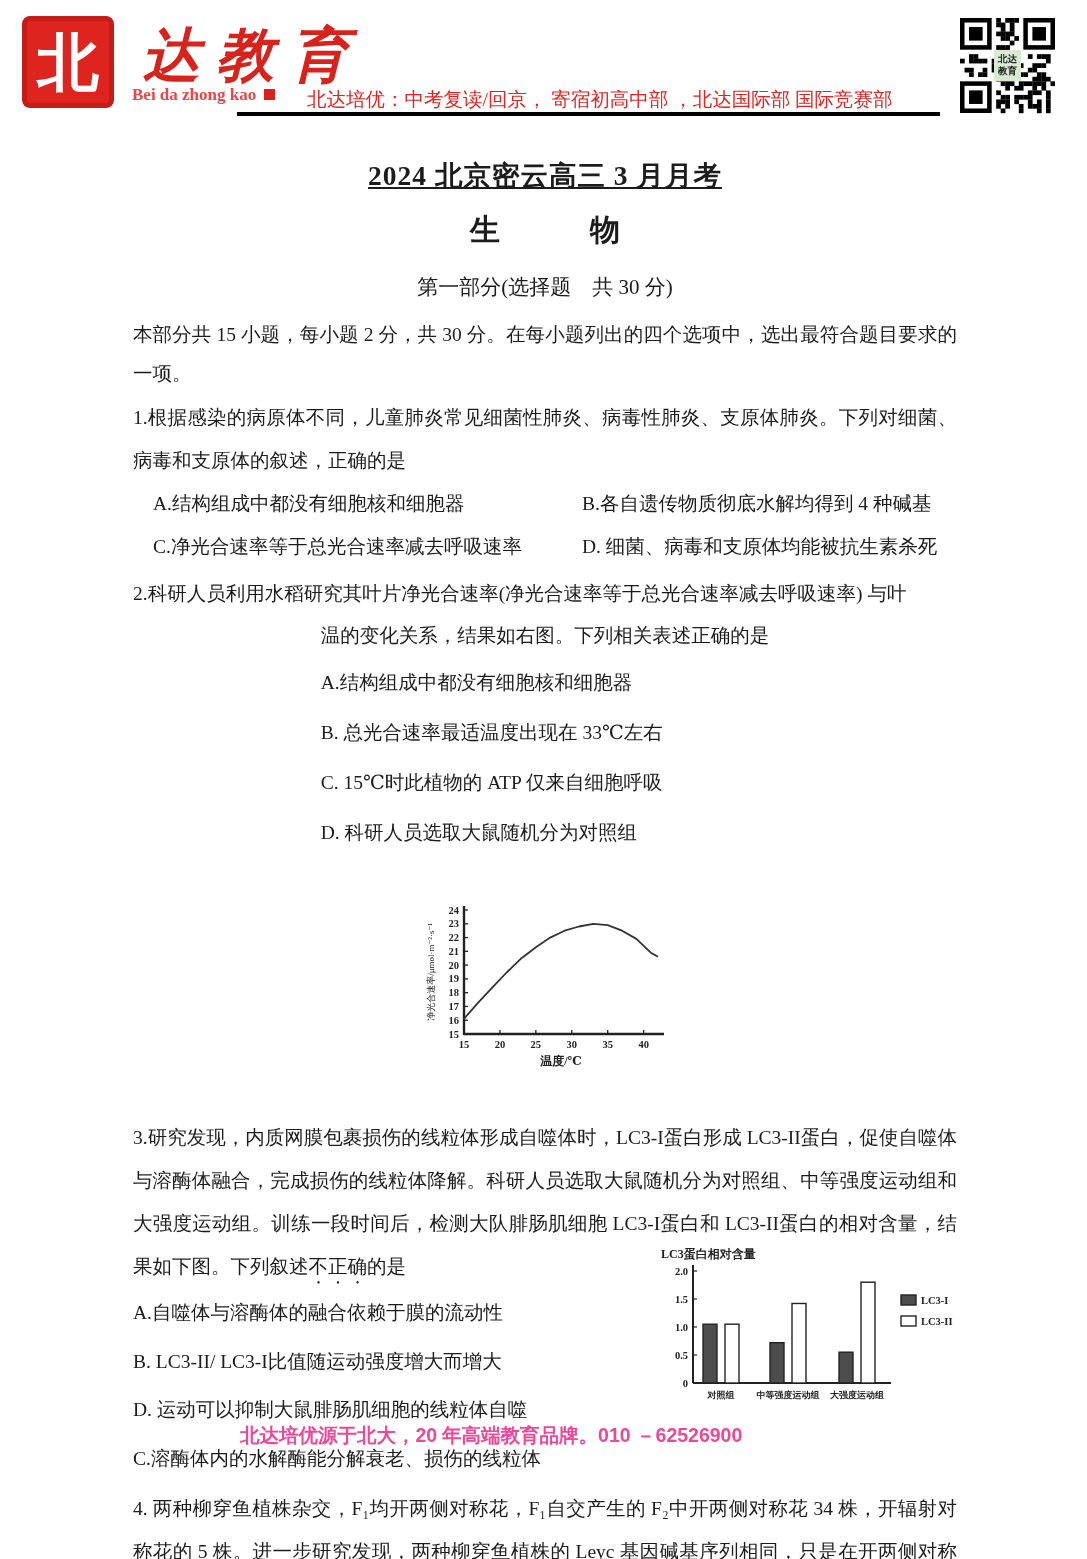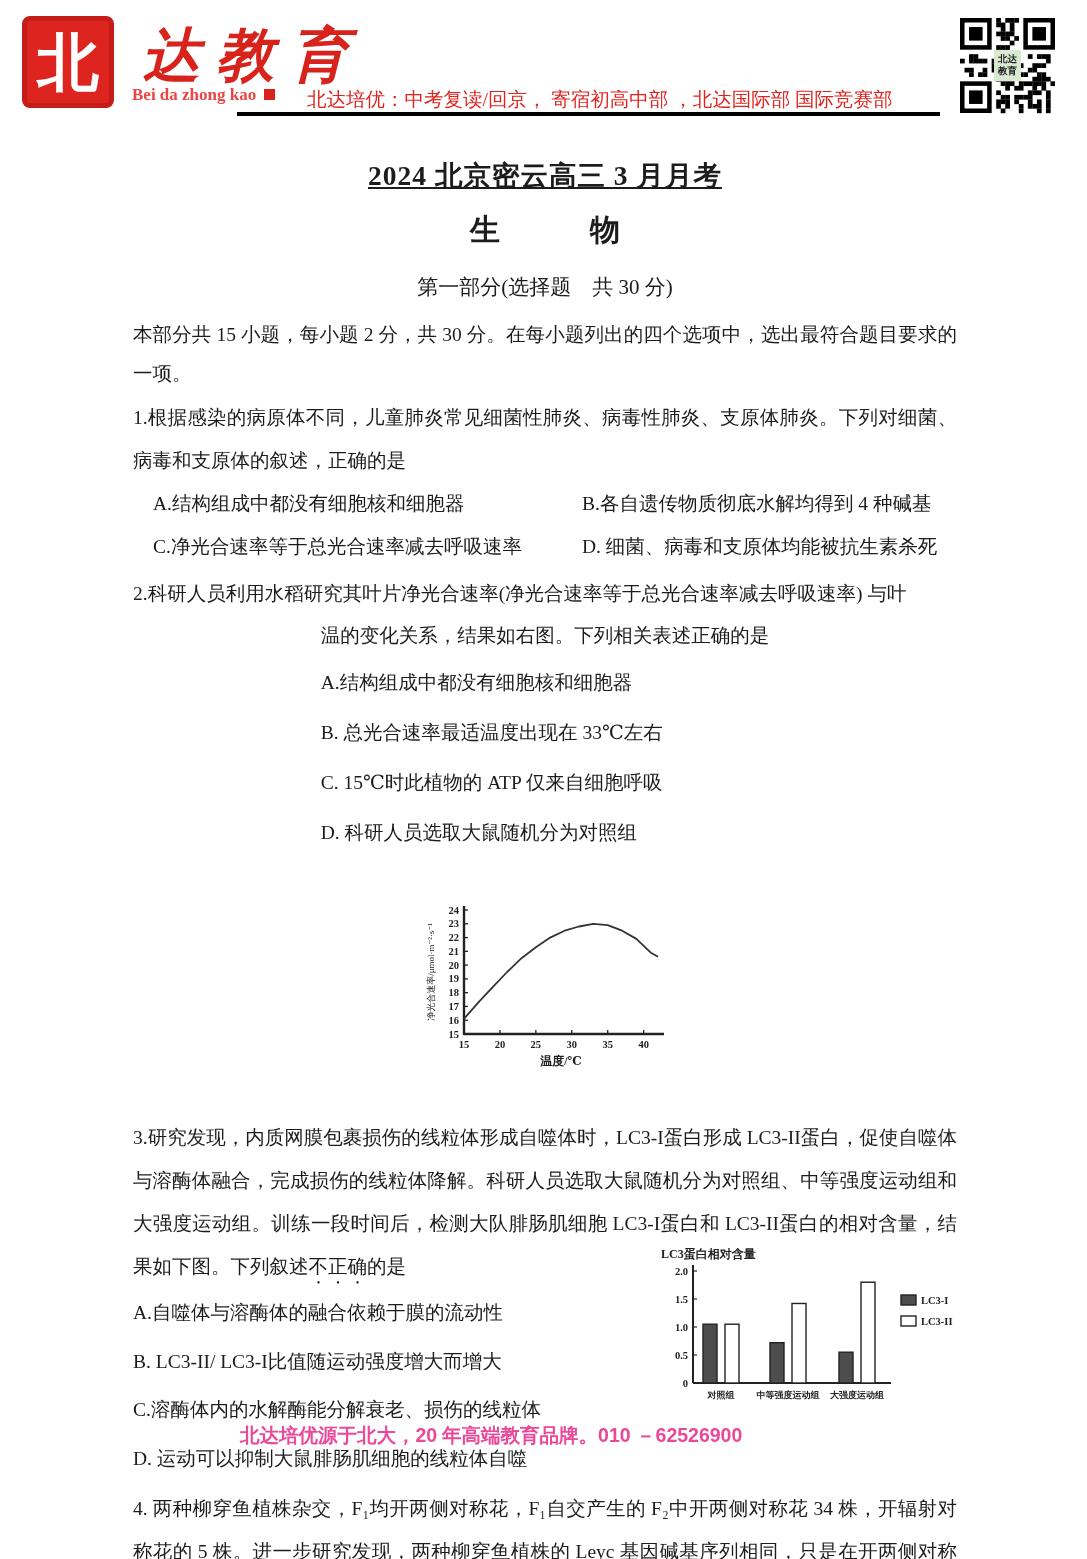--- a/index.html
+++ b/index.html
@@ -263,22 +263,22 @@
           </svg>
       </div>
     </div>
 
     <div class="q-block">
       <p class="stem"><span>3.研究发现，内质网膜包裹损伤的线粒体形成自噬体时，LC3-I蛋白形成 LC3-II蛋白，促使自噬体与溶酶体融合，完成损伤的线粒体降解。科研人员选取大鼠随机分为对照组、中等强度运动组和大强度运动组。训练一段时间后，检测大队腓肠肌细胞 LC3-I蛋白和 LC3-II蛋白的相对含量，结果如下图。下列叙述</span><span class="emph">不正确</span><span>的是</span></p>
       <div class="q3-body">
         <div class="q3-left">
           <div>A.自噬体与溶酶体的融合依赖于膜的流动性</div>
           <div>B. LC3-II/ LC3-I比值随运动强度增大而增大</div>
+          <div>D.  运动可以抑制大鼠腓肠肌细胞的线粒体自噬</div>
           <div>C.溶酶体内的水解酶能分解衰老、损伤的线粒体</div>
-          <div>D.  运动可以抑制大鼠腓肠肌细胞的线粒体自噬</div>
         </div>
         <svg id="bar-chart" class="fig-bar" viewBox="0 0 302 176" width="302" height="176">
             <text x="6" y="15" font-size="12" font-weight="bold">LC3蛋白相对含量</text>
             <line x1="38" y1="140" x2="236" y2="140" stroke="#222" stroke-width="2"></line>
             <line x1="38" y1="140" x2="38" y2="22" stroke="#222" stroke-width="2"></line>
             <line x1="38" y1="140" x2="42" y2="140" stroke="#222" stroke-width="1.2"></line>
             <text x="33" y="143.5" text-anchor="end" font-size="10.5" font-weight="bold">0</text>
             <line x1="38" y1="112" x2="42" y2="112" stroke="#222" stroke-width="1.2"></line>
             <text x="33" y="115.5" text-anchor="end" font-size="10.5" font-weight="bold">0.5</text>
             <line x1="38" y1="84" x2="42" y2="84" stroke="#222" stroke-width="1.2"></line>

